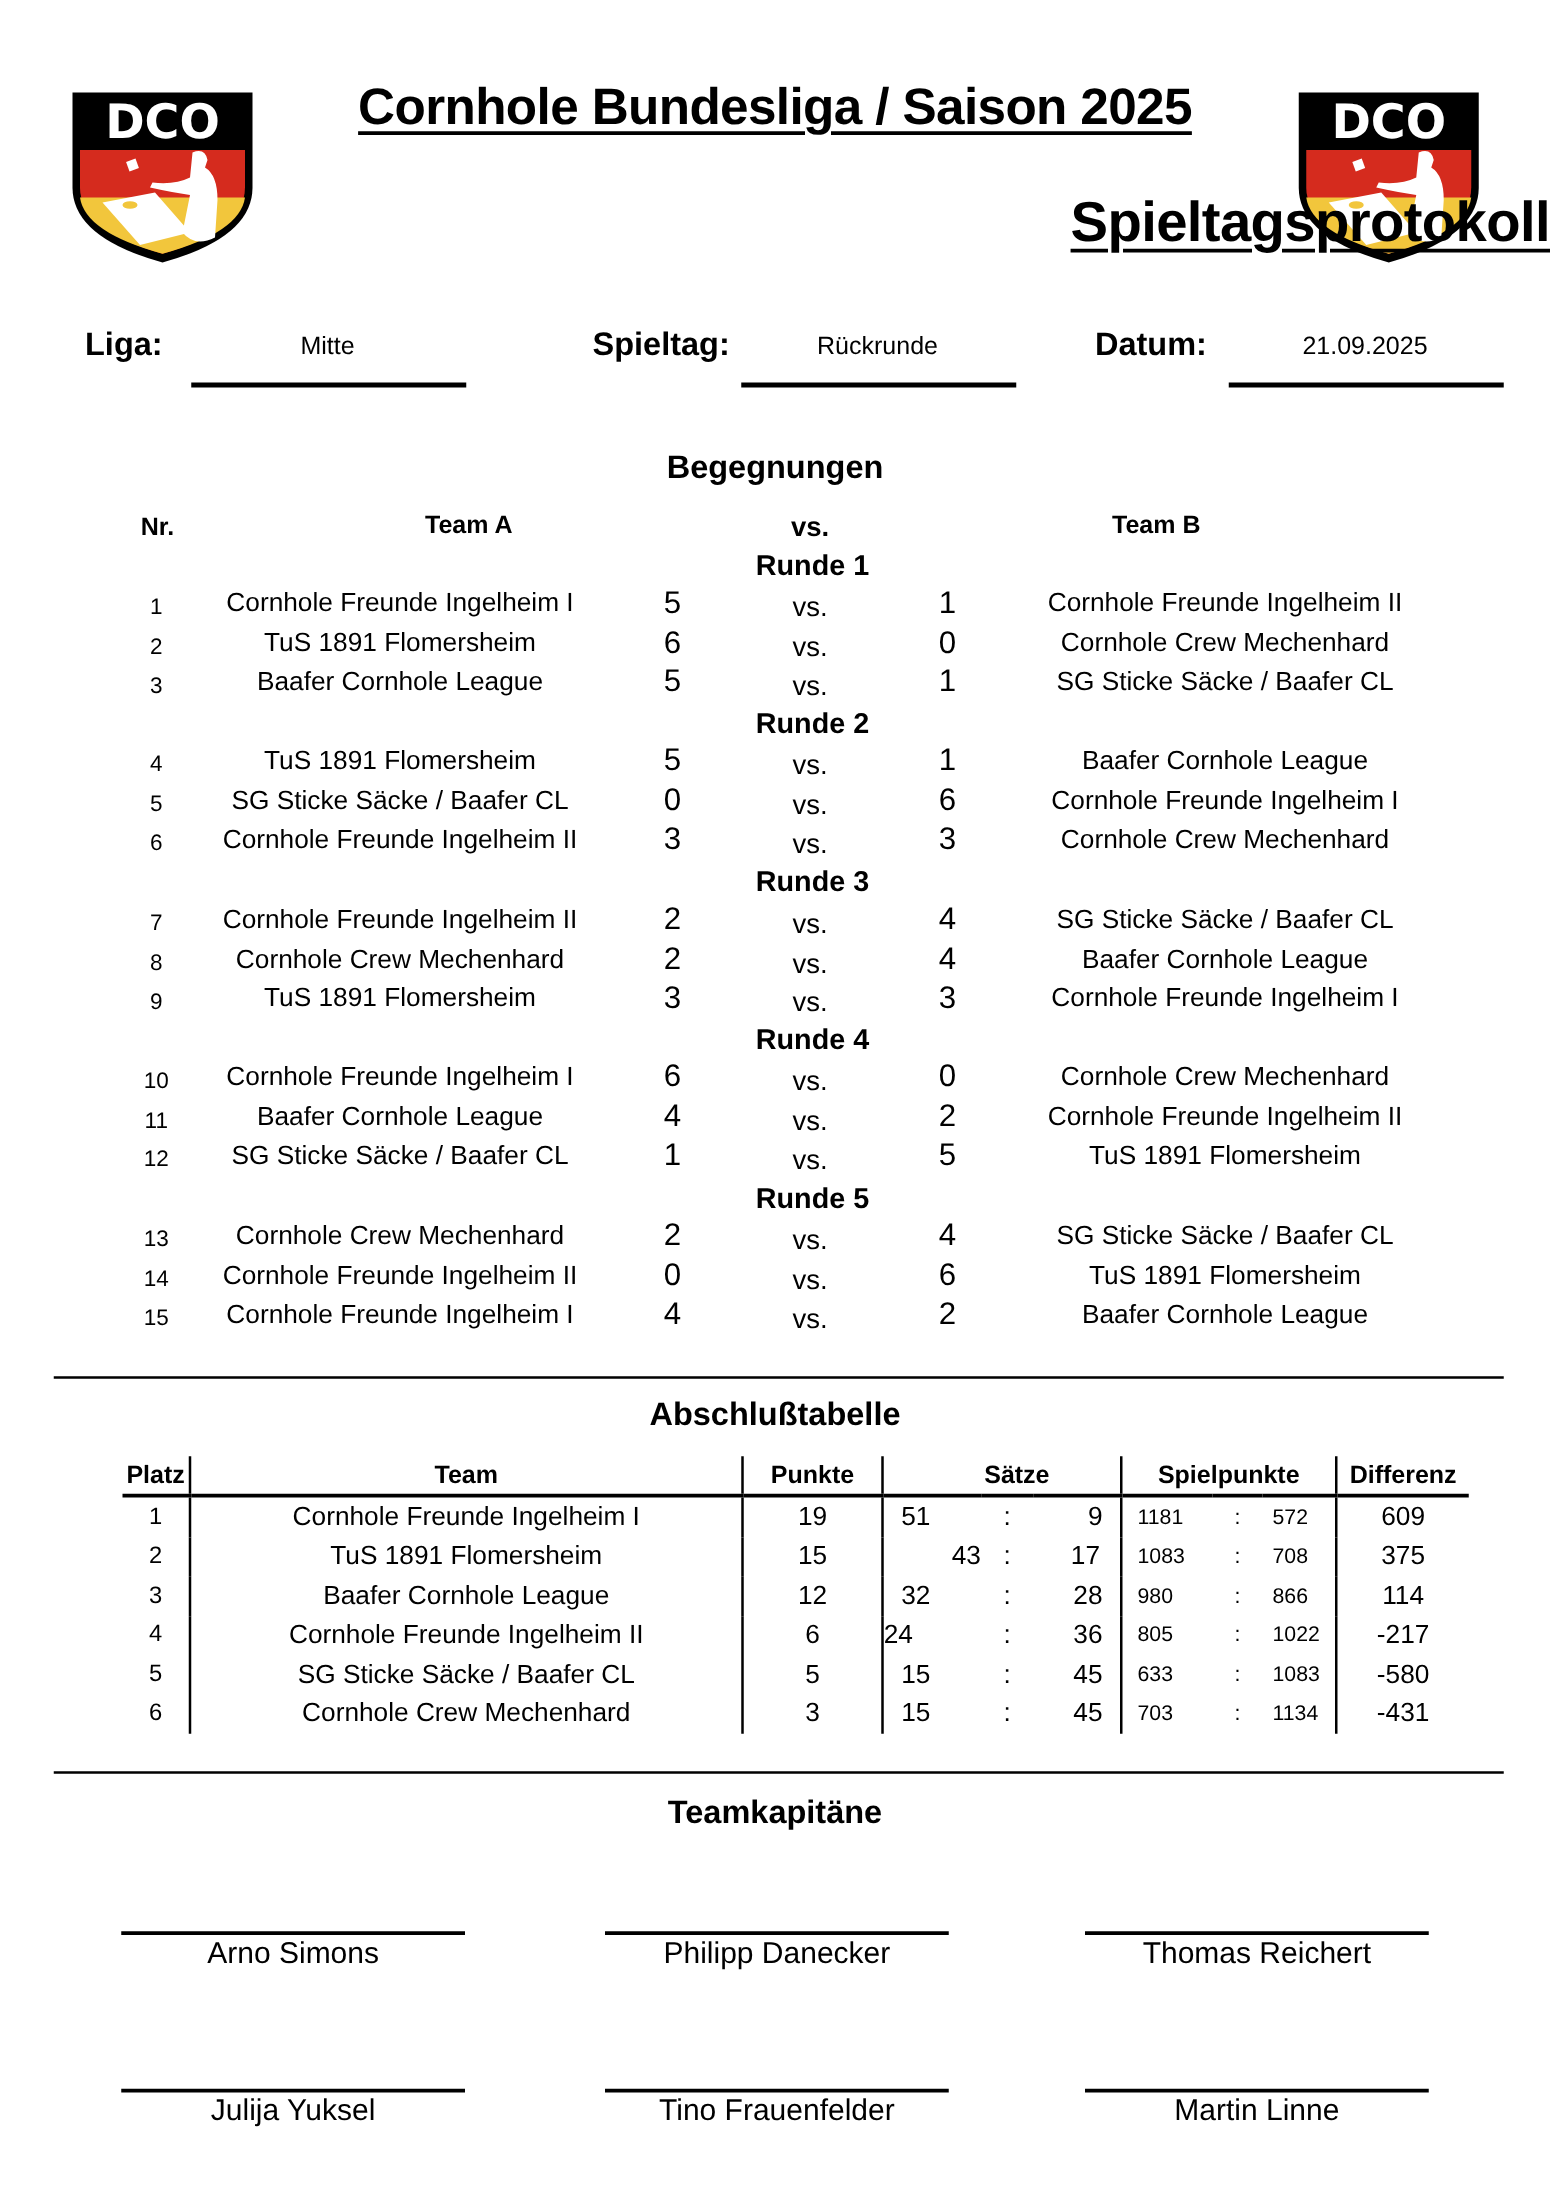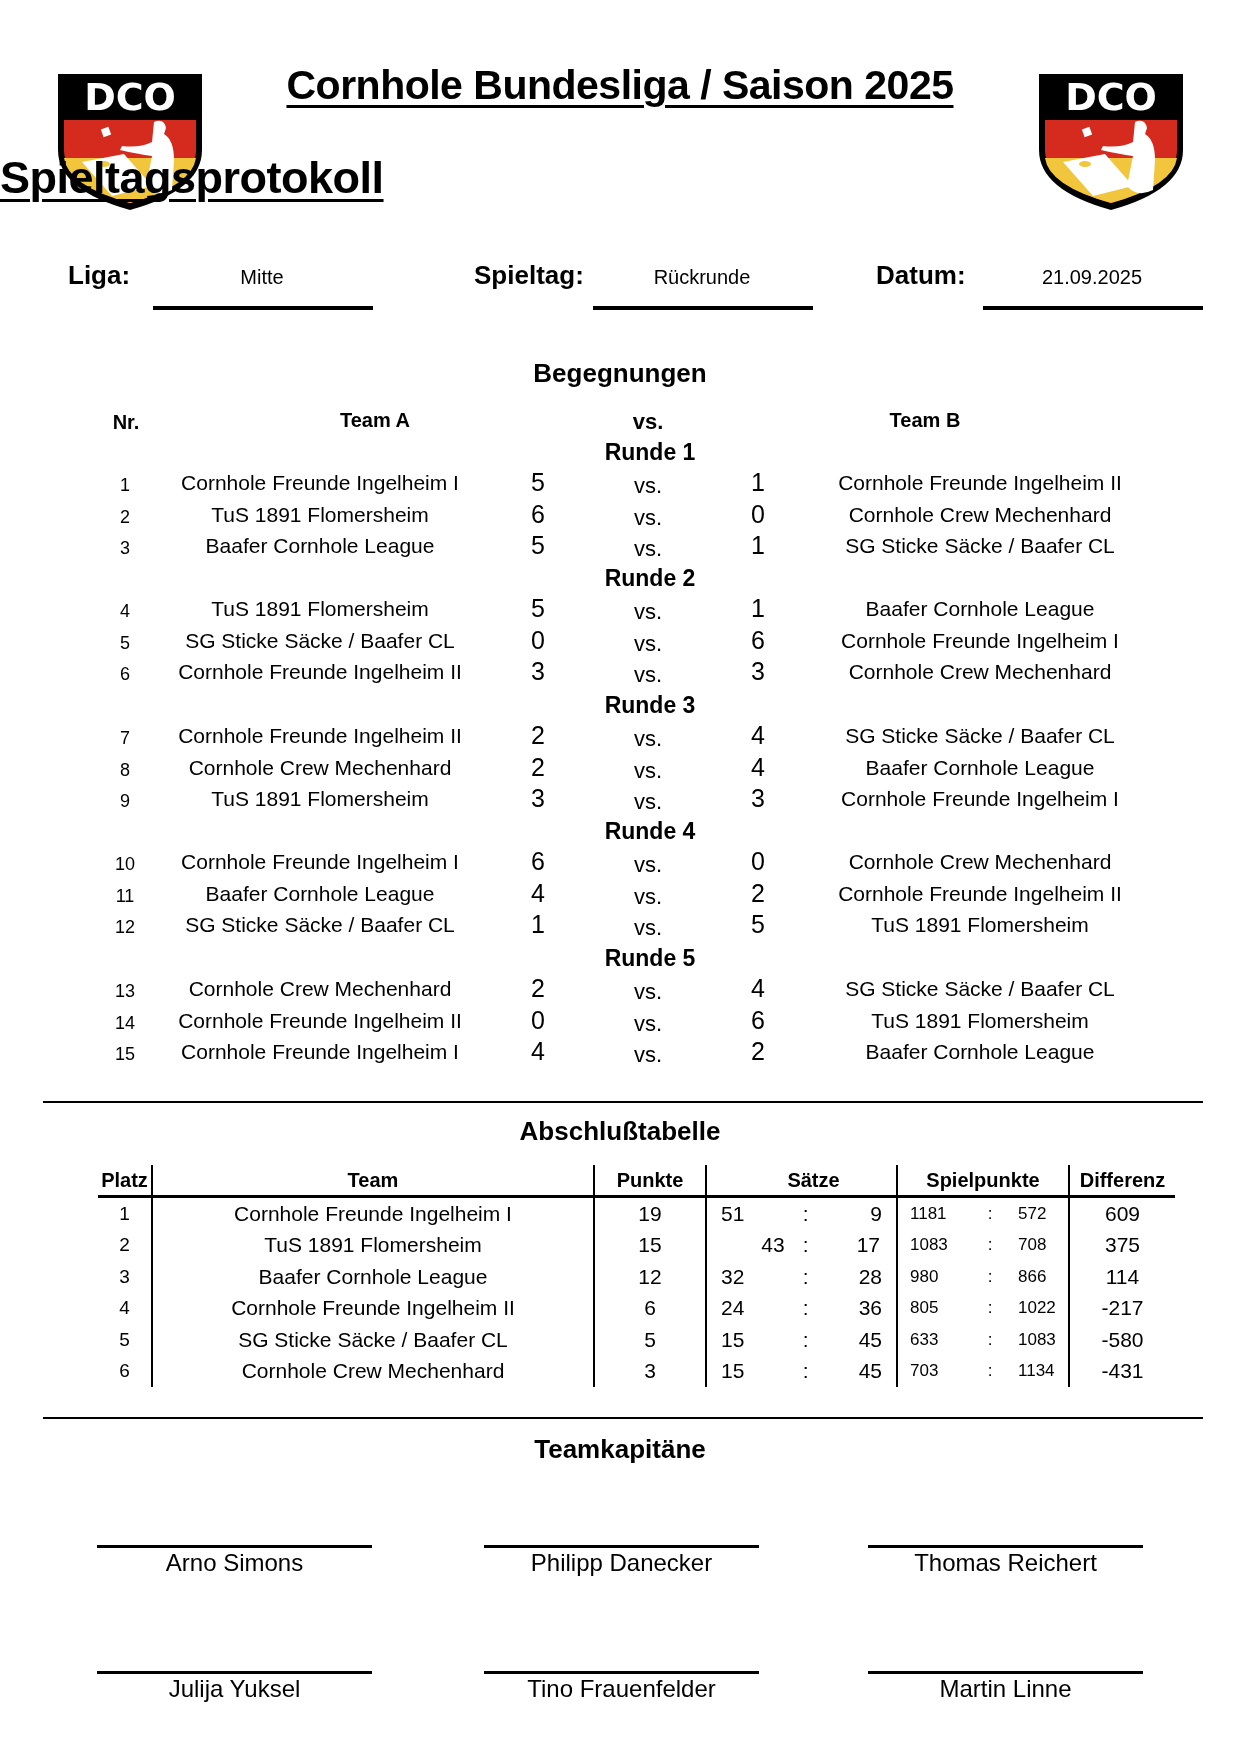--- a/index.html
+++ b/index.html
@@ -1,21 +1,21 @@
 <!DOCTYPE html>
 <html><head>
 <meta charset="utf-8">
 <style>
   html, body { margin:0; padding:0; background:#fff; }
   body { width:1240px; height:1753px; position:relative; overflow:hidden;
          font-family:"Liberation Sans", "DejaVu Sans", sans-serif; color:#000; }
   .logo { position:absolute; width:152px; height:140px; }
   .title1 { position:absolute; left:0; width:1240px; top:62px; text-align:center;
             font-size:41px; font-weight:bold; text-decoration:underline; text-decoration-thickness:3px; text-underline-offset:6px; letter-spacing:-0.5px; }
-  .title2 { position:absolute; left:0; width:1240px; top:152px; text-align:left;
+  .title2 { position:absolute; left:0; width:1240px; top:152px; text-align:right;
             font-size:45px; font-weight:bold; text-decoration:underline; text-decoration-thickness:3px; text-underline-offset:6px; letter-spacing:-0.5px; }
   .meta-label { position:absolute; top:260px; font-size:26px; font-weight:bold; }
   .meta-value { position:absolute; top:266px; font-size:20px; text-align:center; width:218px; }
   .meta-line { position:absolute; top:306px; width:220px; height:4px; background:#000; }
   .section-title { position:absolute; left:0; width:1240px; text-align:center; font-size:26px; font-weight:bold; }
   .hdr { position:absolute; font-size:20px; font-weight:bold; text-align:center; }
   .match-row { position:absolute; left:0; width:1240px; height:32px; }
   .match-row span { position:absolute; top:0; text-align:center; }
   .m-nr { left:105px; width:40px; font-size:18px; top:4px !important; }
   .m-ta { left:150px; width:340px; font-size:21px; }
@@ -255,21 +255,21 @@
         <td style="text-align:right;padding-right:14px;width:50px;">28</td>
         <td class="vl small" style="text-align:left;padding-left:12px;width:60px;">980</td>
         <td class="small" style="width:40px;">:</td>
         <td class="small" style="text-align:left;padding-left:8px;width:50px;">866</td>
         <td class="vl">114</td>
       </tr>
       <tr>
         <td style="font-size:19px;">4</td>
         <td class="vl">Cornhole Freunde Ingelheim II</td>
         <td class="vl">6</td>
-        <td class="vl" style="text-align:left;padding-left:14px;width:60px;">24</td>
+        <td class="vl" style="text-align:left;width:60px;">24</td>
         <td style="width:40px;">:</td>
         <td style="text-align:right;padding-right:14px;width:50px;">36</td>
         <td class="vl small" style="text-align:left;padding-left:12px;width:60px;">805</td>
         <td class="small" style="width:40px;">:</td>
         <td class="small" style="text-align:left;padding-left:8px;width:50px;">1022</td>
         <td class="vl">-217</td>
       </tr>
       <tr>
         <td style="font-size:19px;">5</td>
         <td class="vl">SG Sticke Säcke / Baafer CL</td>

